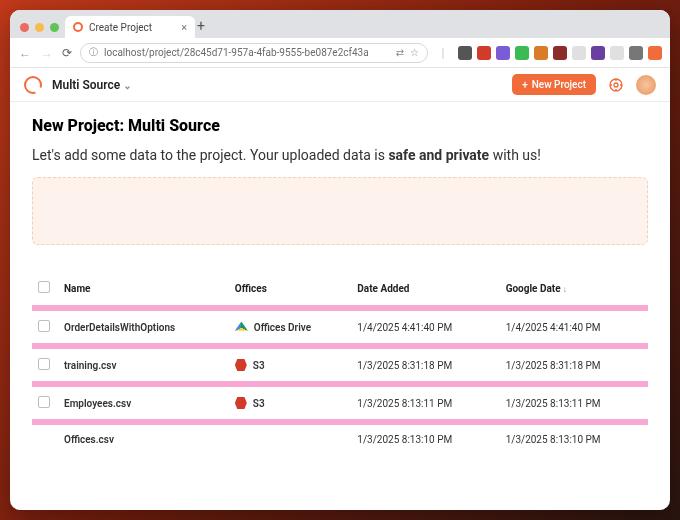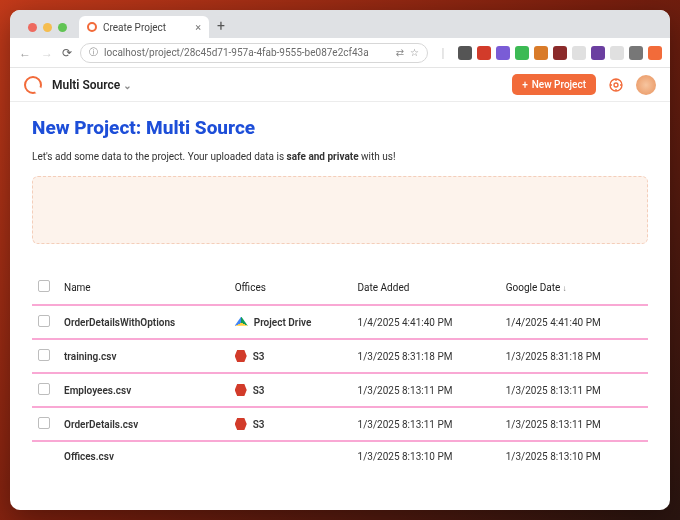--- a/index.html
+++ b/index.html
@@ -4,21 +4,21 @@
 <style>
   * { box-sizing: border-box; margin: 0; padding: 0; font-family: -apple-system, BlinkMacSystemFont, "Segoe UI", Roboto, sans-serif; }
   html, body { width: 680px; height: 520px; overflow: hidden; }
   body { background: linear-gradient(135deg, #c33a1a 0%, #7a1f0e 50%, #2a1510 100%); display:flex; align-items:center; justify-content:center; }
 
   .browser {
     width: 660px; height: 500px; background:#fff; border-radius:10px; box-shadow:0 8px 30px rgba(0,0,0,.35);
     display:flex; flex-direction:column; overflow:hidden;
   }
 
-  .tabbar { height:28px; background:#dfe1e4; display:flex; align-items:flex-end; padding:0 16px; gap:6px; }
+  .tabbar { height:28px; background:#dfe1e4; display:flex; align-items:flex-end; padding:0 8px; }
   .traffic { display:flex; gap:6px; align-items:center; margin:0 6px 6px 2px;}
   .dot { width:9px; height:9px; border-radius:50%; }
   .dot.r{background:#ee6a5f;} .dot.y{background:#f5bd4f;} .dot.g{background:#61c454;}
   .tab { background:#fff; height:22px; border-radius:6px 6px 0 0; display:flex; align-items:center; padding:0 8px; gap:6px; font-size:10px; color:#444; min-width:130px;}
   .tab .favi { width:10px; height:10px; border-radius:50%; border:2px solid #f26b3a; }
   .tab .x { margin-left:auto; color:#777; font-size:11px;}
   .newtab { color:#555; font-size:14px; margin:0 0 4px 2px; }
 
   .addrrow { height:30px; background:#fff; border-bottom:1px solid #e5e5e5; display:flex; align-items:center; padding:0 8px; gap:8px;}
   .navbtn { color:#9a9a9a; font-size:12px; width:14px; text-align:center;}
@@ -33,33 +33,33 @@
   .applogo{ width:18px; height:18px; border:2.5px solid #f26b3a; border-radius:50%; position:relative;}
   .applogo::after{content:""; position:absolute; right:-2px; bottom:-2px; width:7px; height:7px; background:#fff; border-radius:50%;}
   .apptitle{ font-size:12px; font-weight:600; color:#222;}
   .chev{ color:#888; font-size:10px;}
   .appbar .spacer{flex:1;}
   .btn-new{ background:#f26b3a; color:#fff; border:none; border-radius:5px; font-size:10px; padding:5px 10px; display:flex; align-items:center; gap:4px; font-weight:500;}
   .iconbtn{ width:20px; height:20px; border-radius:50%; display:flex; align-items:center; justify-content:center; color:#f26b3a; font-size:12px;}
   .avatar{ width:20px; height:20px; border-radius:50%; background:radial-gradient(circle,#f7c59f,#e8935e);}
 
   .content{ flex:1; overflow-y:auto; padding:14px 22px 0 22px; position:relative;}
-  h1{ font-size:19px; font-weight:800; color:#1d4ed8; margin-bottom:12px;}
-  .lead{ font-size:10px; color:#333; margin-bottom:14px;}
+  h1{ font-size:16px; font-weight:800; color:#000000; margin-bottom:12px;}
+  .lead{ font-size:14px; color:#333; margin-bottom:14px;}
   .lead b{font-weight:700;}
   .sub{ font-size:10.5px; color:#333; line-height:1.5;}
   .sub a{ color:#2a63c6; text-decoration:none;}
 
   .dropzone{ margin-top:10px; height:68px; border:1px dashed #e9a07b70; background:#fdf3ec; border-radius:6px;}
 
   .tablewrap{ margin-top:28px;}
   table{ width:100%; border-collapse:collapse; font-size:10px;}
-  thead th{ text-align:left; font-weight:400; color:#222; padding:8px 6px 10px 6px;}
+  thead th{ text-align:left; font-weight:700; color:#222; padding:8px 6px 10px 6px;}
   thead th:first-child{width:26px;}
-  tbody td{ padding:9px 6px; border-top:2px solid #f9a8d4; color:#333;margin-top:21px;}
+  tbody td{ padding:9px 6px; border-top:6px solid #f9a8d4; color:#333;margin-top:21px;}
   tbody tr td:nth-child(2){font-weight:600;}
   .cb{ width:12px; height:12px; border:1px solid #bdbdbd; border-radius:2px; display:inline-block;}
   .origin{ display:flex; align-items:center; gap:6px; font-weight:600;}
   .oicon{ width:12px; height:12px; display:inline-block; border-radius:2px;}
   .oicon.s3{ background:#d23b2a; clip-path: polygon(20% 0,80% 0,100% 50%,80% 100%,20% 100%,0 50%);}
   .oicon.gd{ position:relative; width:13px; height:11px;}
   .oicon.gd::before{content:""; position:absolute; inset:0; background:conic-gradient(#0f9d58 0 120deg,#ffcd40 120deg 240deg,#4285f4 240deg 360deg); clip-path: polygon(50% 0,100% 85%,0 85%);}
   .sortcaret{ font-size:8px; color:#777; margin-left:2px;}
 
   ::-webkit-scrollbar{width:0;height:0;}
@@ -151,21 +151,21 @@
             <th><span>Google Date</span><span class="sortcaret">↓</span></th>
           </tr>
         </thead>
         <tbody id="tbody">
             <tr>
               <td><span class="cb"></span></td>
               <td>OrderDetailsWithOptions</td>
               <td>
                 <span class="origin">
                   <span class="oicon gd"></span>
-                  <span>Project Drive</span>
+                  <span>Offices Drive</span>
                 </span>
               </td>
               <td>1/4/2025 4:41:40 PM</td>
               <td>1/4/2025 4:41:40 PM</td>
             </tr>
             <tr>
               <td><span class="cb"></span></td>
               <td>training.csv</td>
               <td>
                 <span class="origin">
@@ -182,32 +182,20 @@
               <td>
                 <span class="origin">
                   <span class="oicon s3"></span>
                   <span>S3</span>
                 </span>
               </td>
               <td>1/3/2025 8:13:11 PM</td>
               <td>1/3/2025 8:13:11 PM</td>
             </tr>
             <tr>
-              <td><span class="cb"></span></td>
-              <td>OrderDetails.csv</td>
-              <td>
-                <span class="origin">
-                  <span class="oicon s3"></span>
-                  <span>S3</span>
-                </span>
-              </td>
-              <td>1/3/2025 8:13:11 PM</td>
-              <td>1/3/2025 8:13:11 PM</td>
-            </tr>
-            <tr>
               <td></td>
               <td>Offices.csv</td>
               <td></td>
               <td>1/3/2025 8:13:10 PM</td>
               <td>1/3/2025 8:13:10 PM</td>
             </tr>
           </tbody>
       </table>
     </div>
 

